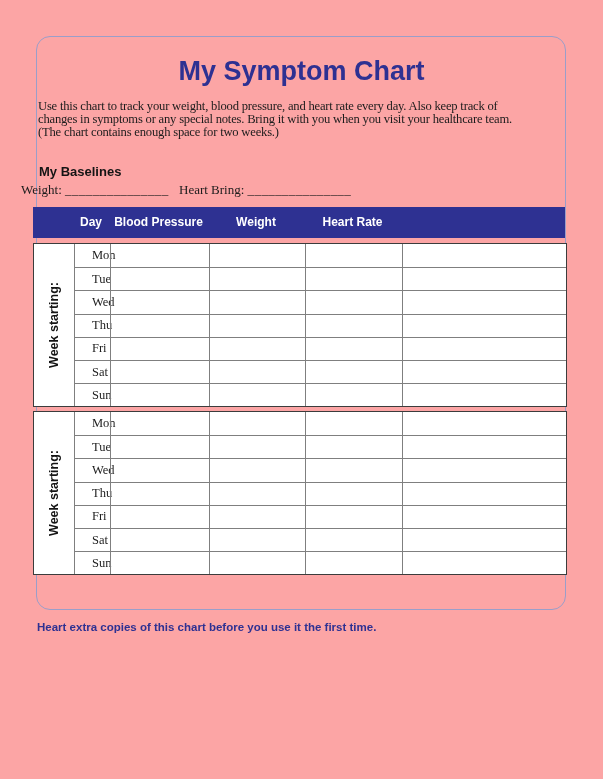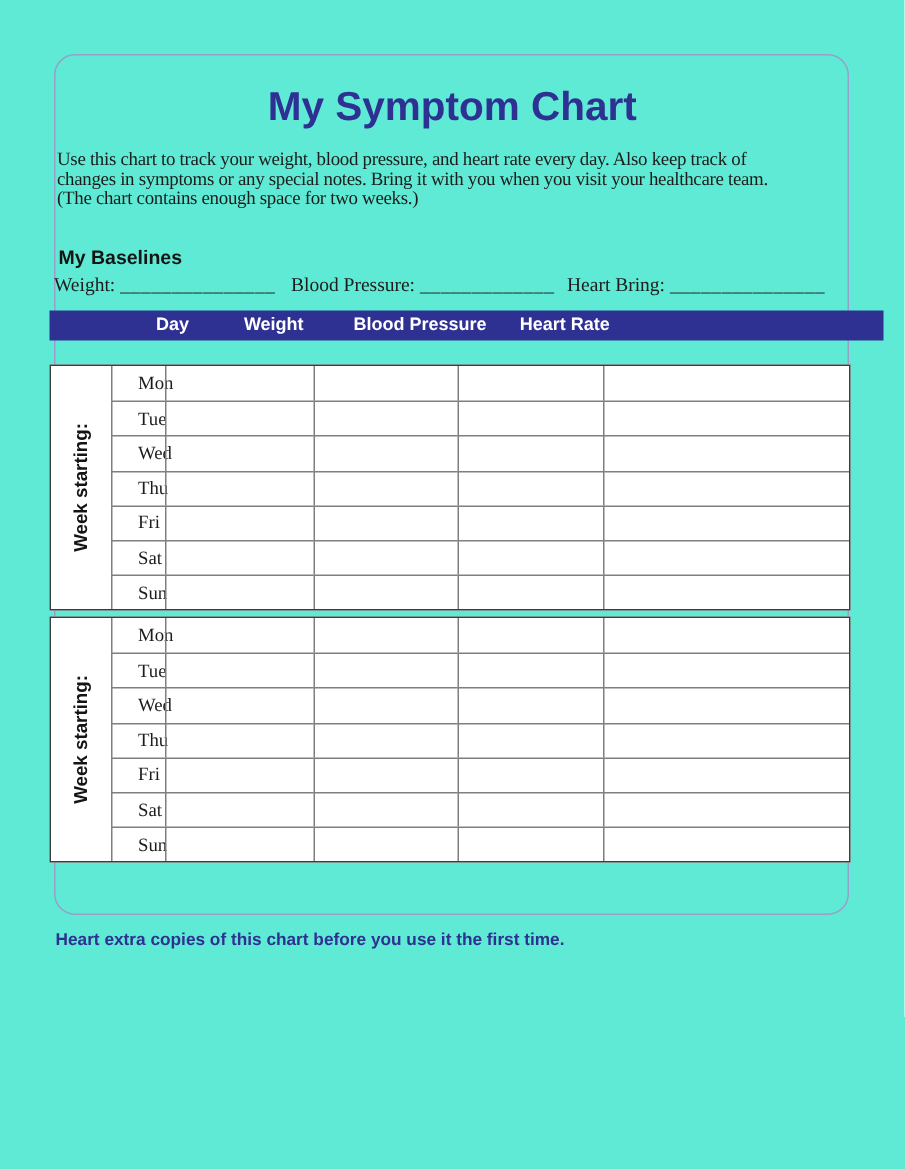--- a/index.html
+++ b/index.html
@@ -1,20 +1,20 @@
 <!DOCTYPE html>
 <html><head>
 <meta charset="utf-8">
 <style>
   html, body { margin: 0; padding: 0; background: #ffffff; }
   .page {
     position: relative;
     width: 603px;
     height: 779px;
-    background: #5eead4;
+    background: #fca5a5;
     font-family: "Liberation Sans", sans-serif;
     overflow: hidden;
   }
   .border-box {
     position: absolute;
     left: 36px; top: 36px;
     width: 528px; height: 572px;
     border: 1px solid #9a9ec9;
     border-radius: 14px;
   }
@@ -43,42 +43,41 @@
   }
   .baselines-heading {
     position: absolute;
     left: 39px; top: 164px;
     font-size: 13px;
     font-weight: bold;
     color: #141414;
   }
   .baselines-row {
     position: absolute;
-    left: 36px; top: 182px;
+    left: 21px; top: 182px;
     width: 524px;
     display: flex;
     font-family: "Liberation Serif", serif;
     font-size: 13px;
     color: #1c1c1c;
   }
   .bl-field { white-space: nowrap; }
   .bl-w  { width: 158px; }
   .bl-bp { width: 184px; }
   .bl-hr { flex: 1; }
   .bl-line { letter-spacing: 0.4px; }
   .grid6 {
     display: grid;
     grid-template-columns: 40px 36px 99px 96px 97px 164px;
   }
   .header-band {
     position: absolute;
     left: 33px; top: 207px;
-    width: 532px; height: 20px;
+    width: 532px; height: 31px;
     background: #2e3192;
-    padding-left: 24px;
   }
   .hc {
     display: flex;
     align-items: center;
     justify-content: center;
     color: #ffffff;
     font-weight: bold;
     font-size: 12px;
     text-align: center;
     line-height: 1.15;
@@ -148,35 +147,31 @@
     <div>(The chart contains enough space for two weeks.)</div>
   </div>
 
   <div class="baselines-heading">My Baselines</div>
 
   <div class="baselines-row">
     <div class="bl-field bl-w">
       <span>Weight:</span>
       <span class="bl-line">_______________</span>
     </div>
-    <div class="bl-field bl-bp">
-      <span>Blood Pressure:</span>
-      <span class="bl-line">_____________</span>
-    </div>
     <div class="bl-field bl-hr">
       <span>Heart Bring:</span>
       <span class="bl-line">_______________</span>
     </div>
   </div>
 
   <div class="header-band grid6">
     <div class="hc"></div>
     <div class="hc">Day</div>
+    <div class="hc">Blood Pressure</div>
     <div class="hc">Weight</div>
-    <div class="hc">Blood Pressure</div>
     <div class="hc">Heart Rate</div>
   </div>
 
   <div class="week w1 grid6">
     <div class="wlabel-cell">
       <span class="wlabel">Week starting:</span>
     </div>
     <div class="day">Mon</div>
     <div></div>
     <div></div>

